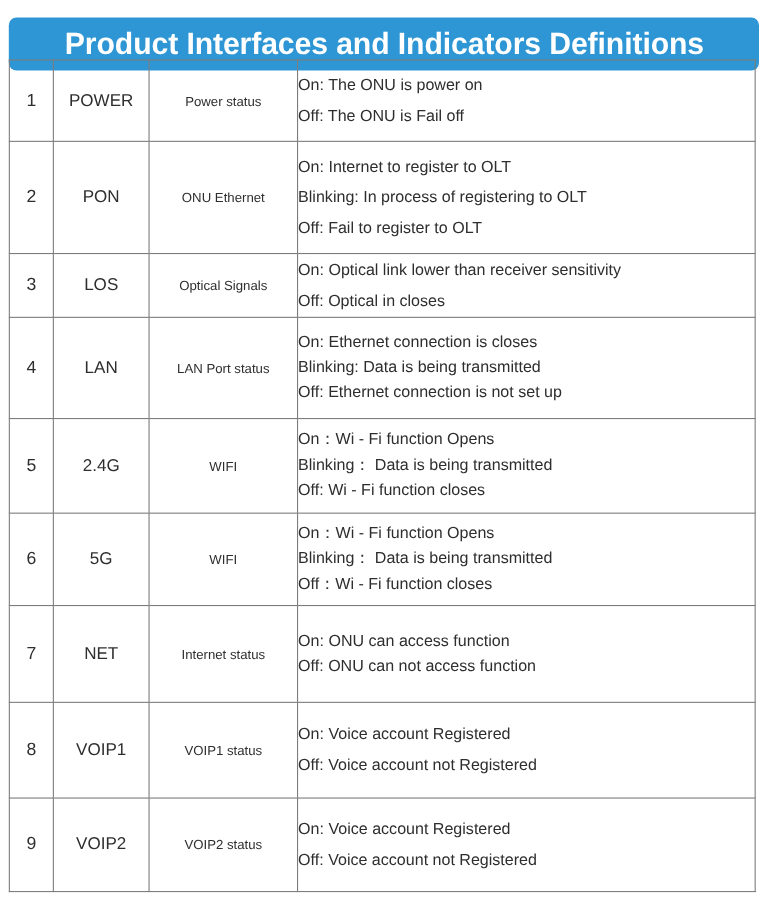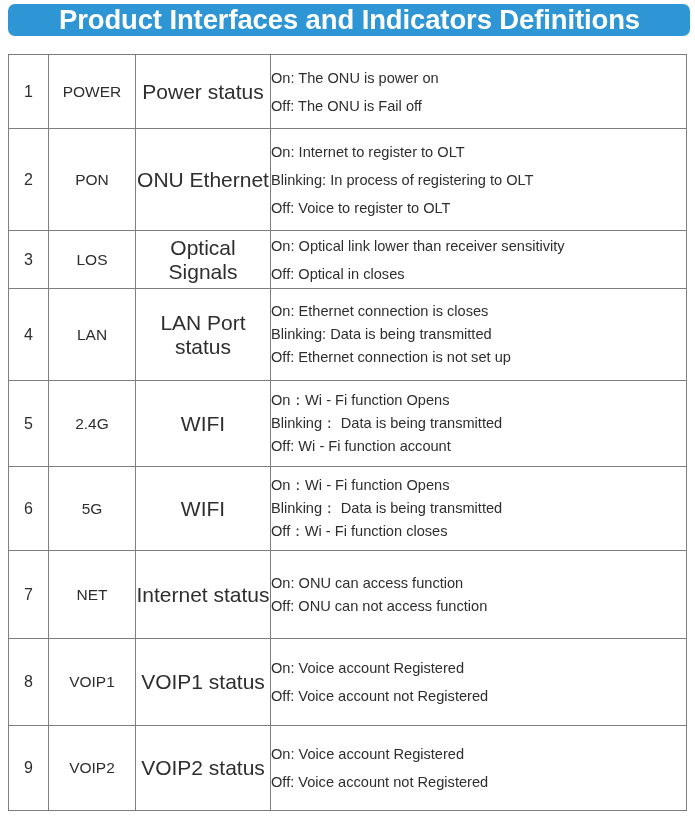--- a/index.html
+++ b/index.html
@@ -16,23 +16,23 @@
   }
   #page {
     position: relative;
     width: 695px;
     height: 817px;
   }
   
   .title-bar {
     position: absolute;
     left: 8px;
-    top: 4px;
+    top: 16px;
     width: 682px;
-    height: 32px;
+    height: 48px;
     background: #2e96d4;
     border-radius: 7px;
     display: flex;
     align-items: center;
     justify-content: center;
     box-sizing: border-box;
     text-align: center;
   }
   .title-text {
     color: #ffffff;
@@ -71,21 +71,21 @@
   td.no {
     text-align: center;
     font-size: 16px;
   }
   td.ind {
     text-align: center;
     font-size: 15.5px;
   }
   td.fun {
     text-align: center;
-    font-size: 21px;
+    font-size: 12px;
   }
   td.desc {
     text-align: left;
     padding-left: 22px;
     padding-right: 8px;
     font-size: 14.6px;
     margin-top: 45px;
   }
   td.desc .line {
     display: block;
@@ -122,21 +122,21 @@
               <span class="line">Off: The ONU is Fail off</span>
             </td>
           </tr>
           <tr style="height: 102px;">
             <td class="no">2</td>
             <td class="ind">PON</td>
             <td class="fun">ONU Ethernet</td>
             <td class="desc loose">
               <span class="line">On: Internet to register to OLT</span>
               <span class="line">Blinking: In process of registering to OLT</span>
-              <span class="line">Off: Voice to register to OLT</span>
+              <span class="line">Off: Fail to register to OLT</span>
             </td>
           </tr>
           <tr style="height: 58px;">
             <td class="no">3</td>
             <td class="ind">LOS</td>
             <td class="fun">Optical Signals</td>
             <td class="desc loose">
               <span class="line">On: Optical link lower than receiver sensitivity</span>
               <span class="line">Off: Optical in closes</span>
             </td>
@@ -151,21 +151,21 @@
               <span class="line">Off: Ethernet connection is not set up</span>
             </td>
           </tr>
           <tr style="height: 86px;">
             <td class="no">5</td>
             <td class="ind">2.4G</td>
             <td class="fun">WIFI</td>
             <td class="desc tight">
               <span class="line">On：Wi - Fi function Opens</span>
               <span class="line">Blinking： Data is being transmitted</span>
-              <span class="line">Off: Wi - Fi function account</span>
+              <span class="line">Off: Wi - Fi function closes</span>
             </td>
           </tr>
           <tr style="height: 84px;">
             <td class="no">6</td>
             <td class="ind">5G</td>
             <td class="fun">WIFI</td>
             <td class="desc tight">
               <span class="line">On：Wi - Fi function Opens</span>
               <span class="line">Blinking： Data is being transmitted</span>
               <span class="line">Off：Wi - Fi function closes</span>

